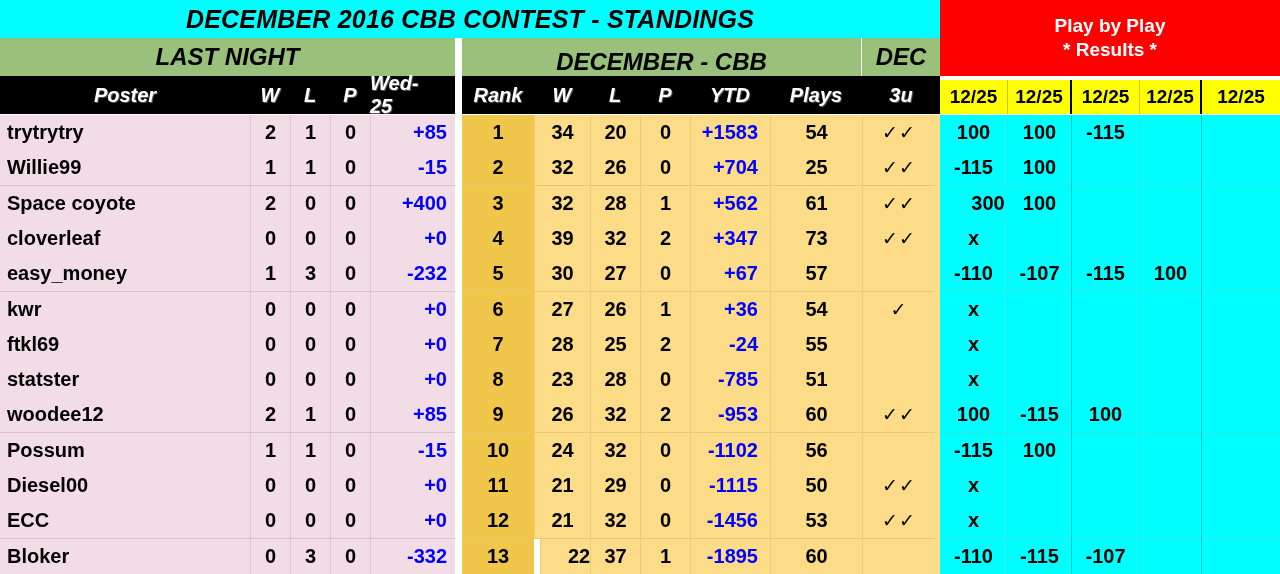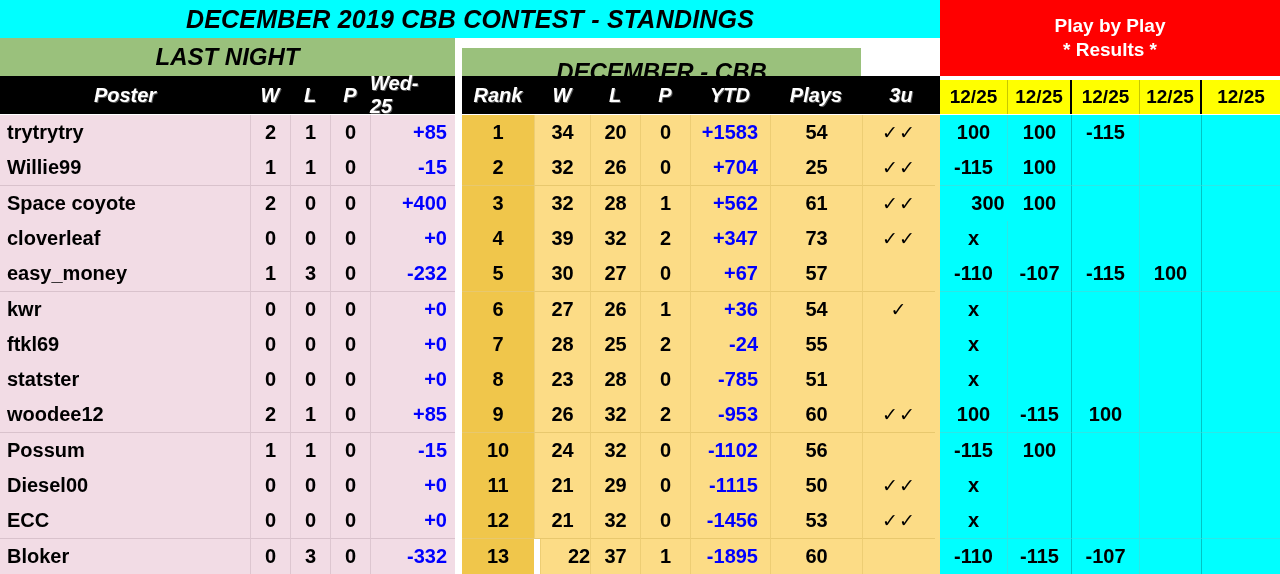--- a/index.html
+++ b/index.html
@@ -23,21 +23,21 @@
     display:flex;flex-direction:column;align-items:center;justify-content:center;
     font-weight:bold;font-size:19px;line-height:24px;
   }
   .grn{
     background:#9ac17c;box-sizing:border-box;
     display:flex;align-items:center;justify-content:center;
     font-style:italic;font-weight:bold;font-size:24px;color:#000;
   }
   .g-lastnight{position:absolute;left:0;top:38px;width:455px;height:38px;}
   .g-gap{position:absolute;left:455px;top:38px;width:7px;height:38px;background:#ffffff;}
-  .g-dec-cbb{position:absolute;left:462px;top:48px;width:399px;height:48px;}
+  .g-dec-cbb{position:absolute;left:462px;top:38px;width:399px;height:48px;}
   .g-sep{position:absolute;left:861px;top:38px;width:1px;height:38px;background:#ffffff;}
   .g-dec{position:absolute;left:862px;top:38px;width:78px;height:38px;}
 
   
   .blk{
     position:absolute;top:76px;height:38px;background:#000000;box-sizing:border-box;
     display:flex;align-items:center;
     color:#ffffff;font-style:italic;font-weight:bold;font-size:20px;
     text-shadow:1px 1px 0 #555;
   }
@@ -85,31 +85,32 @@
   }
   .ccell.thick{border-right:1px solid #00c4c4;}
 
   .left-edge{position:absolute;left:935px;top:0;width:5px;height:36px;background:#fcdc86;}
 </style>
 </head>
 <body>
 
 <div class="sheet">
 
-  <div class="title-cyan">DECEMBER 2019 CBB CONTEST - STANDINGS</div>
+  <div class="title-cyan">DECEMBER 2016 CBB CONTEST - STANDINGS</div>
 
   <div class="pbp-red">
     <div>Play by Play</div>
     <div>* Results *</div>
   </div>
 
   <div class="grn g-lastnight">LAST NIGHT</div>
   <div class="g-gap"></div>
   <div class="grn g-dec-cbb">DECEMBER - CBB</div>
   <div class="g-sep"></div>
+  <div class="grn g-dec">DEC</div>
 
   <div class="blk c-center" style="left:0;width:250px;justify-content:center;">Poster</div>
   <div class="blk c-center" style="left:250px;width:40px;justify-content:center;">W</div>
   <div class="blk c-center" style="left:290px;width:40px;justify-content:center;">L</div>
   <div class="blk c-center" style="left:330px;width:40px;justify-content:center;">P</div>
   <div class="blk" style="left:370px;width:85px;justify-content:flex-end;padding-right:18px;">Wed-25</div>
   <div class="hdr-gap"></div>
   <div class="blk c-center" style="left:462px;width:72px;justify-content:center;">Rank</div>
   <div class="blk c-center" style="left:534px;width:56px;justify-content:center;">W</div>
   <div class="blk c-center" style="left:590px;width:50px;justify-content:center;">L</div>

